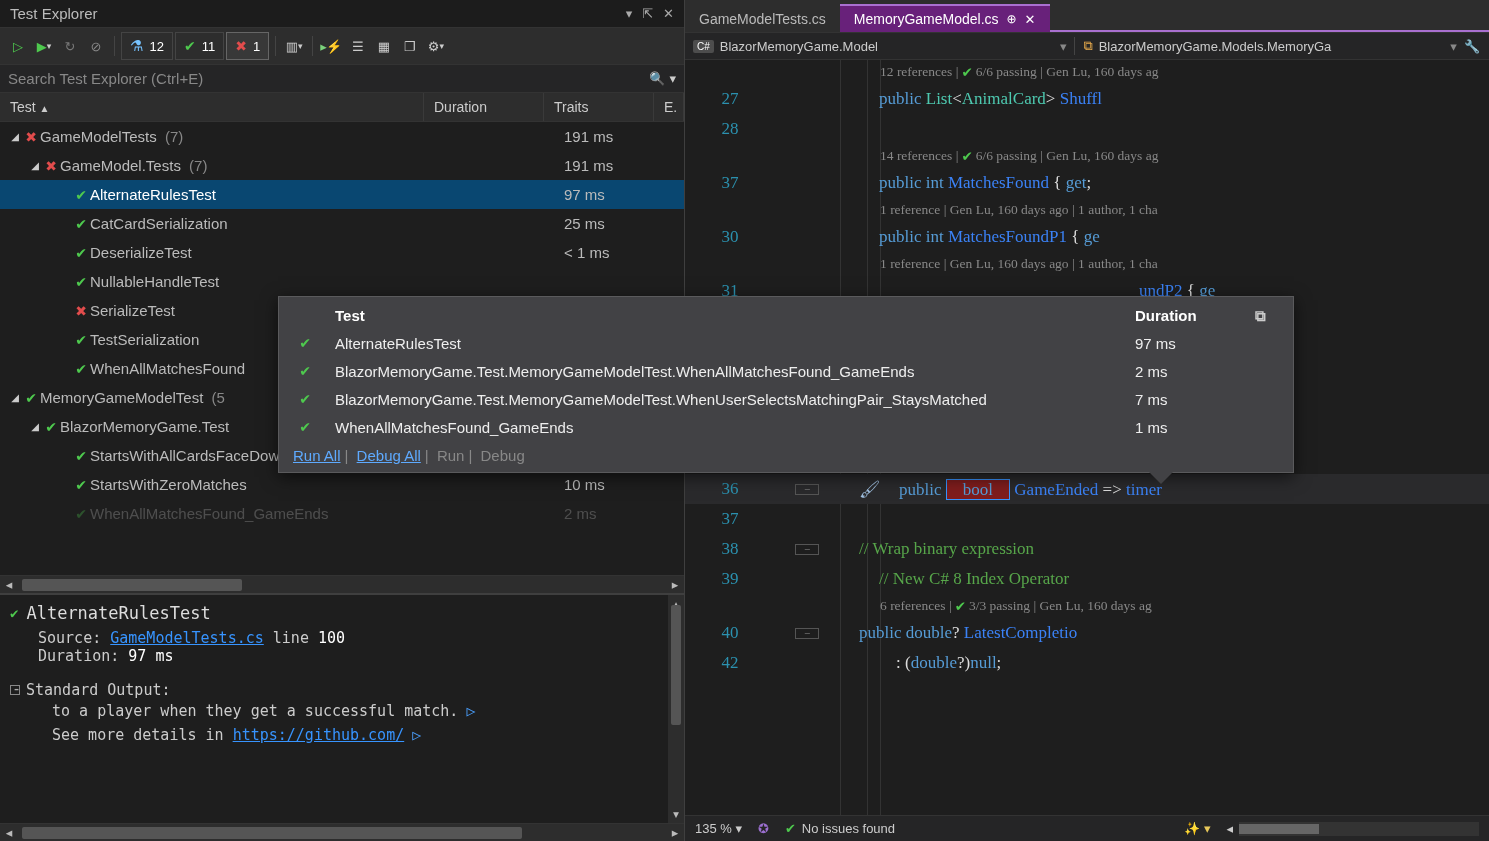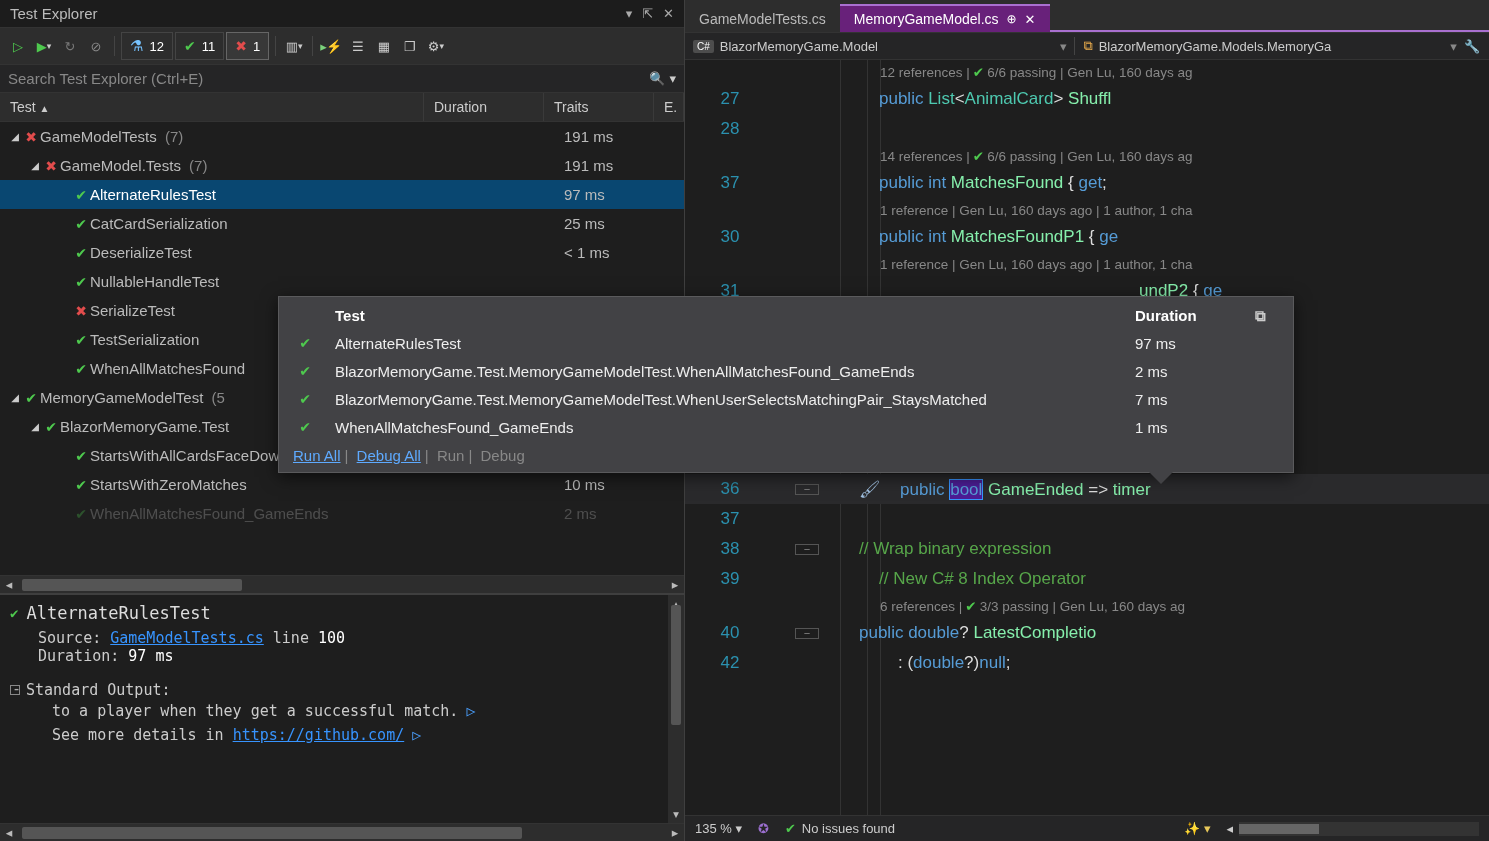--- a/index.html
+++ b/index.html
@@ -162,39 +162,39 @@
   .nav-bar {
     display:flex; align-items:center; height:28px;
     background:#252526; border-top:1px solid #333; border-bottom:1px solid #333;
     color:#ccc; font-size:13px;
     gap:8px; padding:0 8px;
   }
   .nav-box { flex:1; display:flex; align-items:center; gap:6px; }
   .nav-cs { background:#4d4d4d; color:#fff; font-size:10px; padding:1px 4px; border-radius:2px;}
   .code-area {
     flex:1; position:relative; overflow:hidden;
-    font-family: Liberation Sans, sans-serif;
+    font-family: Liberation Serif, serif;
     font-size:17px;
     background:#1e1e1e;
   }
   .guide { position:absolute; top:0; bottom:0; width:1px; background:#333;}
   .code-lines { position:absolute; left:0; top:0; right:0; }
   .cline { height:30px; display:flex; align-items:center; }
   .lnum { width:110px; text-align:center; color:#2b91af; padding-right:20px;}
   .fold { width:24px; color:#888; font-size:11px; text-align:center; border:1px solid #555; height:11px; line-height:9px; margin-right:0;}
   .fold-spacer{ width:24px;}
   .codecell { padding-left:60px; white-space:pre; }
   .codelens { color:#888; font-size:13.5px; height:24px; display:flex; align-items:center; padding-left:195px;}
   .codelens .pass-badge{ color:#4ec94e; margin:0 3px;}
   .kw { color:#569cd6; }
   .type { color:#4ec9b0; }
-  .ident { color:#86efac; }
+  .ident { color:#3b82f6; }
   .brace { color:#dcdcdc; }
   .comment { color:#57a64a; }
-  .bool-hl { background:#4c1d95; border:1px solid #3794ff; padding:0 0; color:#569cd6;}
+  .bool-hl { background:#7f1d1d; border:1px solid #3794ff; padding:0 16px; color:#569cd6;}
   .status-bar {
     height:26px; display:flex; align-items:center;
     background:#252526; border-top:1px solid #333;
     color:#ccc; font-size:13px; padding:0 10px; gap:16px;
   }
   .status-bar .issue-pass{ color:#4ec94e; }
   .hscroll-editor{ display:flex; align-items:center;}
   .hscroll-editor .track{ width:240px; height:14px; background:#333; position:relative; margin-left:6px;}
   .hscroll-editor .thumb{ position:absolute; left:0; top:2px; height:10px; width:80px; background:#666;}
   

